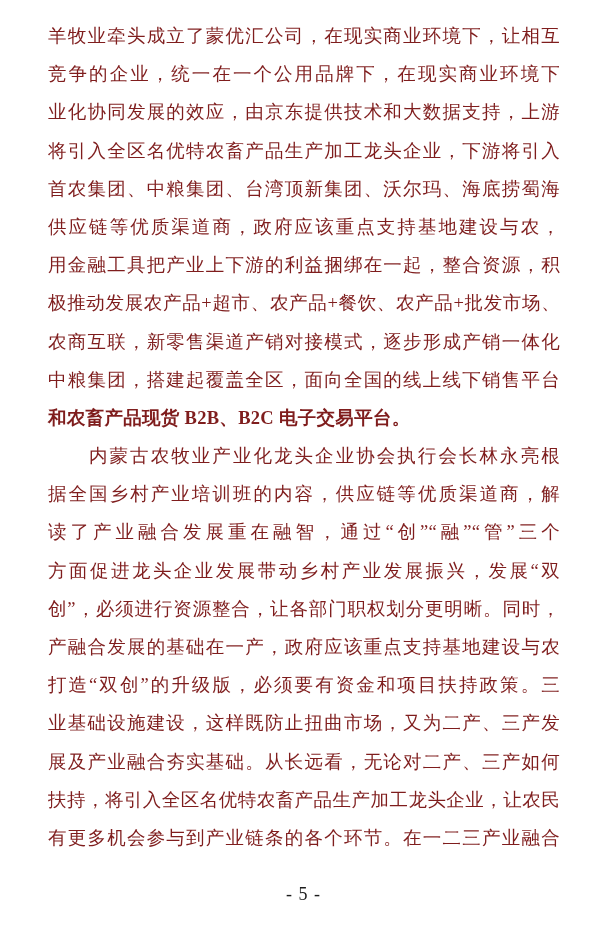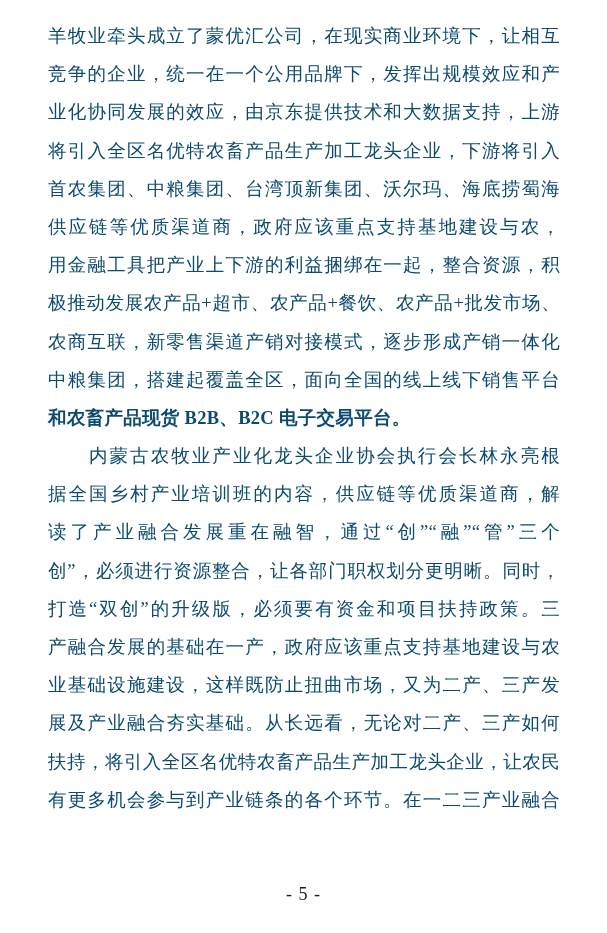--- a/index.html
+++ b/index.html
@@ -29,21 +29,21 @@
     width: 512px;
   }
   .paragraph {
     margin: 0;
     padding: 0;
   }
   .line {
     height: 38.2px;
     line-height: 38.2px;
     font-size: 18.5px;
-    color: #0c4a6e;
+    color: #7f1d1d;
     text-align: justify;
     text-align-last: justify;
     text-justify: inter-character;
     letter-spacing: 0.3px;
   }
   .line.no-justify {
     text-align-last: left;
     font-weight: bold;
   }
   .line.indent {
@@ -62,38 +62,39 @@
     letter-spacing: 1px;
   }
 </style>
 </head>
 <body>
 
 <div class="page">
   <div class="content" id="doc-body">
       <div class="paragraph">
         <div class="line">羊牧业牵头成立了蒙优汇公司，在现实商业环境下，让相互</div>
-        <div class="line">竞争的企业，统一在一个公用品牌下，发挥出规模效应和产</div>
+        <div class="line">竞争的企业，统一在一个公用品牌下，在现实商业环境下</div>
         <div class="line">业化协同发展的效应，由京东提供技术和大数据支持，上游</div>
         <div class="line">将引入全区名优特农畜产品生产加工龙头企业，下游将引入</div>
         <div class="line">首农集团、中粮集团、台湾顶新集团、沃尔玛、海底捞蜀海</div>
         <div class="line">供应链等优质渠道商，政府应该重点支持基地建设与农，</div>
         <div class="line">用金融工具把产业上下游的利益捆绑在一起，整合资源，积</div>
         <div class="line">极推动发展农产品+超市、农产品+餐饮、农产品+批发市场、</div>
         <div class="line">农商互联，新零售渠道产销对接模式，逐步形成产销一体化</div>
         <div class="line">中粮集团，搭建起覆盖全区，面向全国的线上线下销售平台</div>
         <div class="line no-justify">和农畜产品现货 B2B、B2C 电子交易平台。</div>
       </div>
       <div class="paragraph">
         <div class="line indent">内蒙古农牧业产业化龙头企业协会执行会长林永亮根</div>
         <div class="line">据全国乡村产业培训班的内容，供应链等优质渠道商，解</div>
         <div class="line">读了产业融合发展重在融智，通过“创”“融”“管”三个</div>
+        <div class="line">方面促进龙头企业发展带动乡村产业发展振兴，发展“双</div>
         <div class="line">创”，必须进行资源整合，让各部门职权划分更明晰。同时，</div>
+        <div class="line">产融合发展的基础在一产，政府应该重点支持基地建设与农</div>
         <div class="line">打造“双创”的升级版，必须要有资金和项目扶持政策。三</div>
-        <div class="line">产融合发展的基础在一产，政府应该重点支持基地建设与农</div>
         <div class="line">业基础设施建设，这样既防止扭曲市场，又为二产、三产发</div>
         <div class="line">展及产业融合夯实基础。从长远看，无论对二产、三产如何</div>
         <div class="line">扶持，将引入全区名优特农畜产品生产加工龙头企业，让农民</div>
         <div class="line">有更多机会参与到产业链条的各个环节。在一二三产业融合</div>
       </div>
     </div>
   <div class="footer">
     <span class="page-number">- 5 -</span>
   </div>
 </div>

